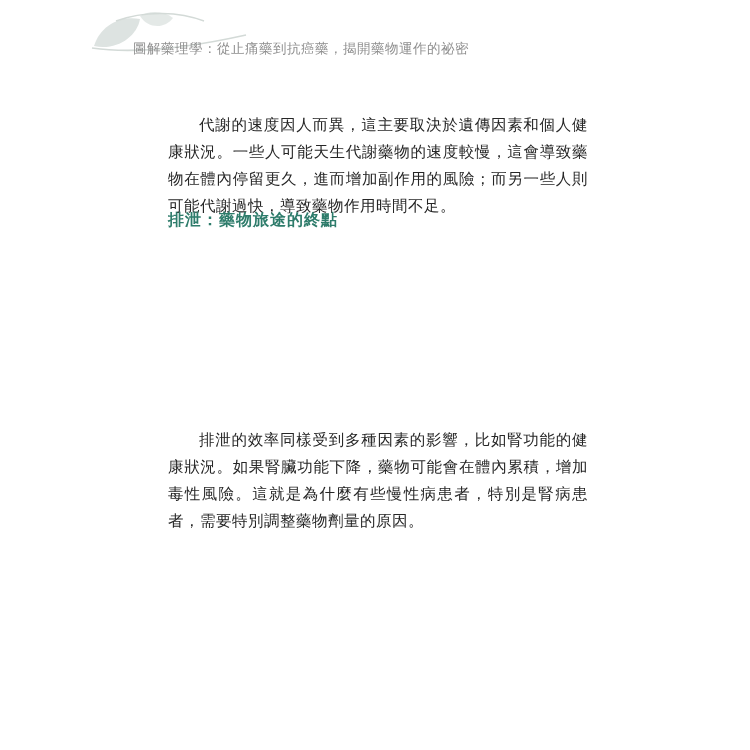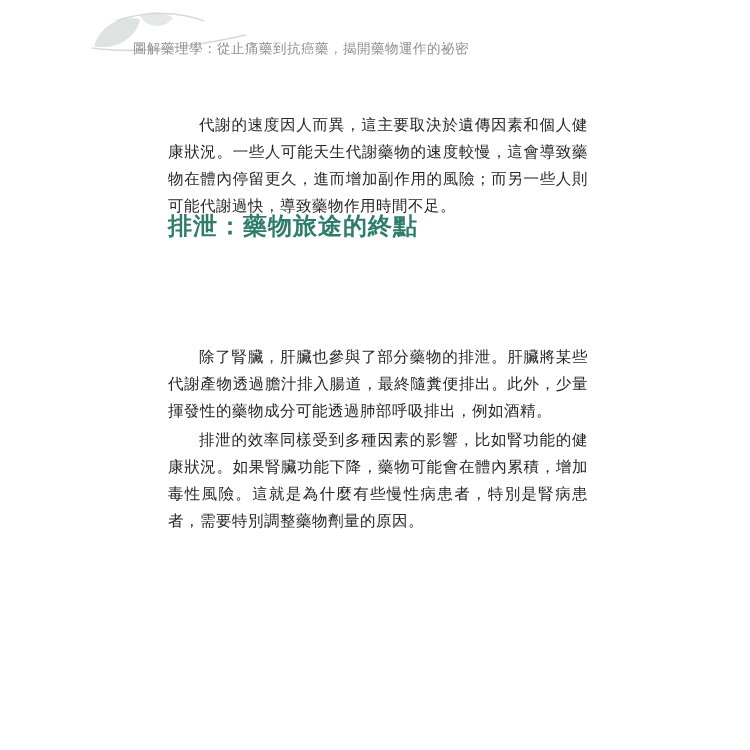--- a/index.html
+++ b/index.html
@@ -45,21 +45,21 @@
   }
   .p1 { top: 92px; margin-top: 19px; }
   .p2 { top: 248px; }
   .p3 { top: 343px; }
   .p4 { top: 426px; font-family: Liberation Serif, serif; }
   .section-heading {
     position: absolute;
     left: 168px;
     top: 210px;
     margin: 0;
-    font-size: 24px;
+    font-size: 16px;
     font-weight: bold;
     letter-spacing: 1px;
     color: var(--heading, #2e7c6b);
     white-space: nowrap;
   }
   .page-number {
     position: absolute;
     left: 135px;
     top: 699px;
     font-size: 12px;
@@ -80,19 +80,18 @@
       <path d="M28,13 C58,2 92,4 116,13" fill="none" stroke="var(--logo-stem,#d3dad7)" stroke-width="1.4"></path>
     </svg>
   </div>
   <div class="book-header-title">圖解藥理學：從止痛藥到抗癌藥，揭開藥物運作的祕密</div>
 
   <p class="body-paragraph p1">代謝的速度因人而異，這主要取決於遺傳因素和個人健康狀況。一些人可能天生代謝藥物的速度較慢，這會導致藥物在體內停留更久，進而增加副作用的風險；而另一些人則可能代謝過快，導致藥物作用時間不足。</p>
 
   <h2 class="section-heading">排泄：藥物旅途的終點</h2>
 
 
-  <p class="body-paragraph p3">除了腎臟，肝臟也參與了部分藥物的排泄。肝臟將某些代謝產物透過膽汁排入腸道，最終隨糞便排出。此外，少量揮發性的藥物成分可能透過肺部呼吸排出，例如酒精。</p>
 
   <p class="body-paragraph p4">排泄的效率同樣受到多種因素的影響，比如腎功能的健康狀況。如果腎臟功能下降，藥物可能會在體內累積，增加毒性風險。這就是為什麼有些慢性病患者，特別是腎病患者，需要特別調整藥物劑量的原因。</p>
 
   <div class="page-number">1-12</div>
 
 </div>
 
 </body></html>

